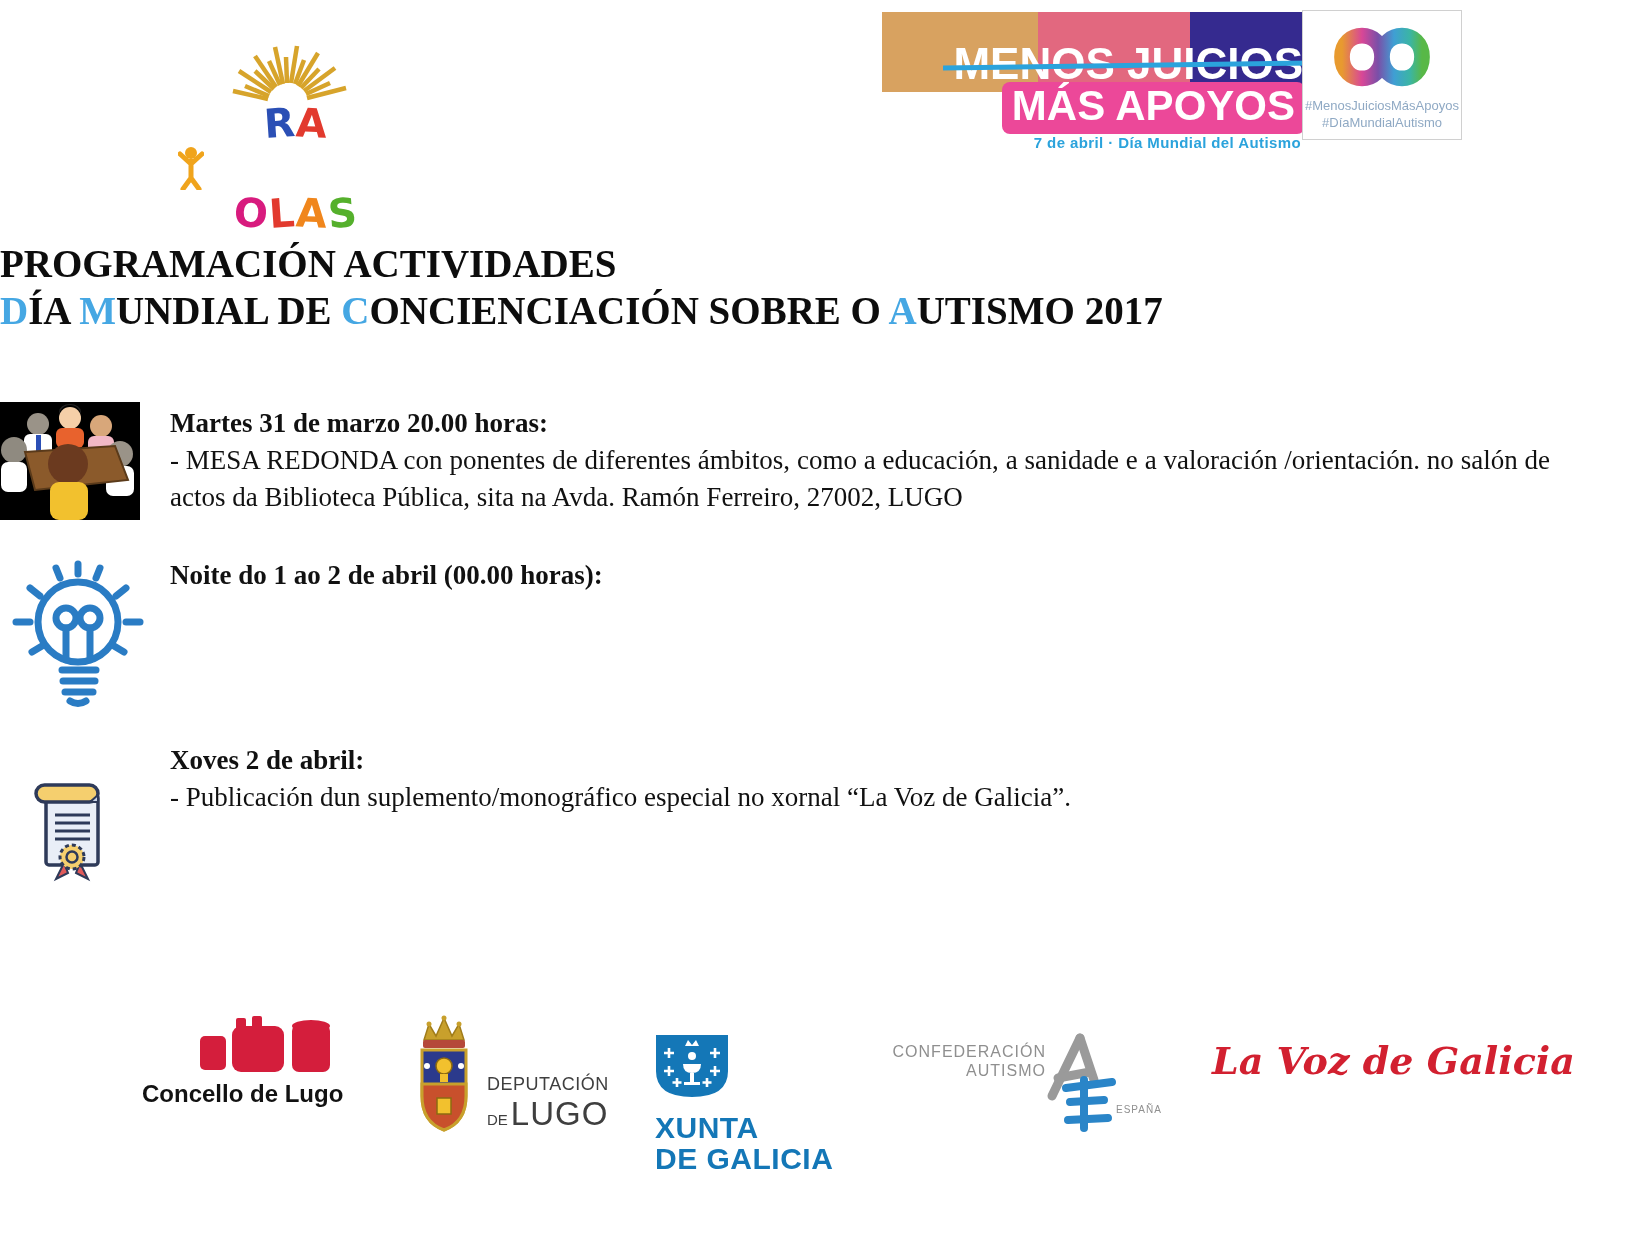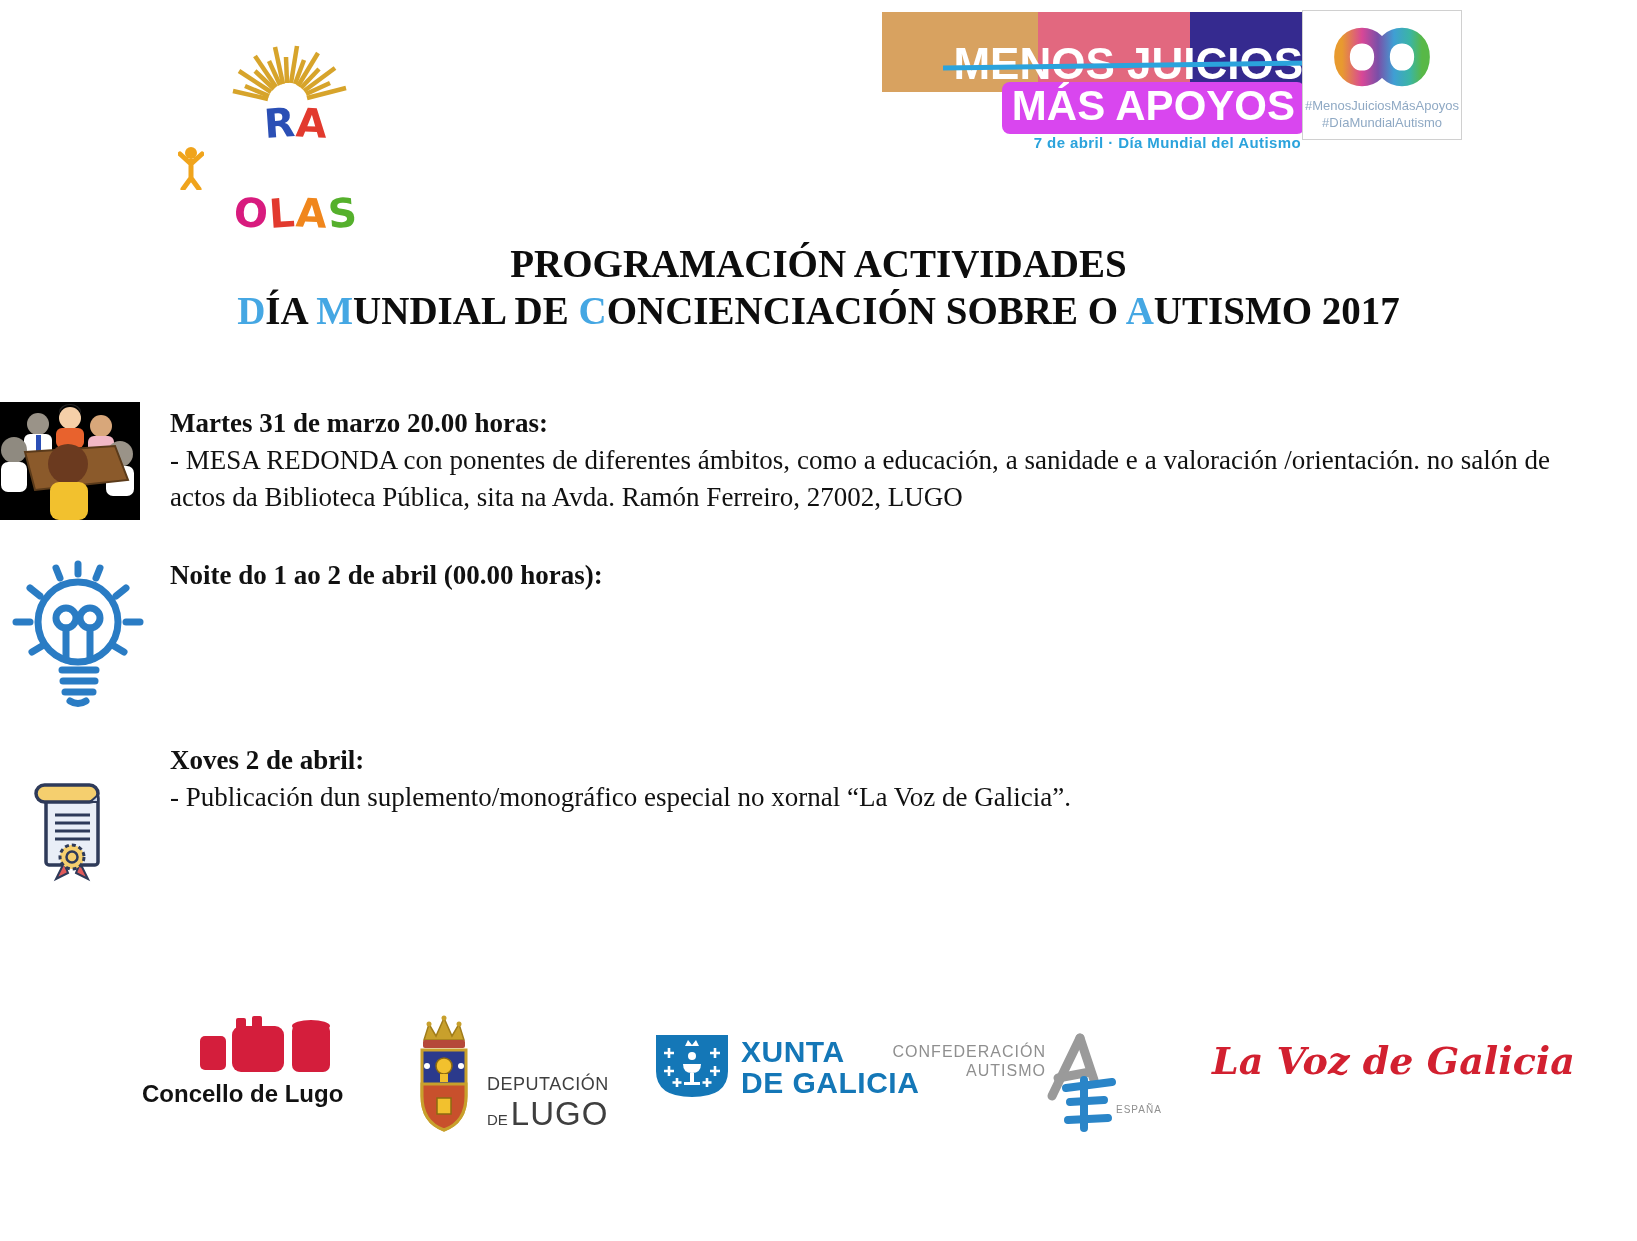--- a/index.html
+++ b/index.html
@@ -23,34 +23,34 @@
   
   .banner { left:850px; top:8px; width:455px; height:140px; }
   .banner .blk { position:absolute; }
   .blk-tan    { left:32px;  top:4px; width:156px; height:80px; background:#d8a260; }
   .blk-pink   { left:188px; top:4px; width:152px; height:80px; background:#e2687f; }
   .blk-purple { left:340px; top:4px; width:115px; height:88px; background:#352a8f; }
   .menos { position:absolute; right:2px; top:31px; white-space:nowrap;
     font-family:"Liberation Sans", sans-serif; font-weight:bold; font-size:44px; color:#fff; }
   .menos .strike { position:absolute; left:-10px; right:-10px; top:24px; height:5px;
     background:#2ba3dc; transform:rotate(-0.8deg); }
-  .mas { position:absolute; right:0; top:74px; background:#d946ef; color:#fff;
+  .mas { position:absolute; right:0; top:74px; background:#ec4899; color:#fff;
     font-family:"Liberation Sans", sans-serif; font-weight:bold; font-size:42px;
     padding:0 10px 4px 10px; border-radius:8px; white-space:nowrap; }
   .fecha { position:absolute; right:4px; top:126px; color:#2ba3dc; white-space:nowrap;
     font-family:"Liberation Sans", sans-serif; font-weight:bold; font-size:15px; letter-spacing:.4px; }
 
   .infinity-box { left:1302px; top:10px; width:160px; height:130px; background:#fff;
     border:1px solid #d0d0d0; }
   .infinity-box svg { display:block; margin:6px auto 0 auto; }
   .hashtags { text-align:center; font-family:"Liberation Sans", sans-serif;
     font-size:13px; line-height:17px; color:#8fa9c4; }
 
   
-  .title { left:0; top:240px; width:1637px; text-align:center;
+  .title { left:0; top:240px; width:1637px; 
     font-weight:bold; font-size:39px; line-height:47px; color:#0d0d0d; }
   .title .hl { color:#45a7e3; }
 
   
   .section { position:absolute; left:0; width:1637px; }
   .icon { position:absolute; }
   .texts { position:absolute; left:170px; width:1380px; font-size:27px; line-height:37px; }
   .heading { font-weight:bold; }
   .texts p { text-align:justify; }
 
@@ -63,21 +63,21 @@
   .lg-concello svg { display:block; margin-left:58px; }
   .concello-label { margin-top:2px; font-family:"Liberation Sans", sans-serif;
     font-weight:bold; font-size:24px; color:#121212; white-space:nowrap; }
 
   .lg-depu { left:415px; top:1014px; display:flex; gap:14px; }
   .depu-text { padding-top:60px; font-family:"Liberation Sans", sans-serif; color:#3f3f3f; }
   .depu-l1 { font-size:18px; letter-spacing:.5px; }
   .depu-l2 { display:flex; align-items:baseline; gap:3px; }
   .depu-de { font-size:15px; } .depu-lugo { font-size:33px; letter-spacing:1px; }
 
-  .lg-xunta { left:655px; top:1034px; display:flex; gap:12px; align-items:flex-end; }
+  .lg-xunta { left:655px; top:1034px; display:flex; gap:12px; align-items:flex-start;flex-direction:column; }
   .xunta-text { font-family:"Liberation Sans", sans-serif; font-weight:bold; font-size:30px;
     line-height:31px; letter-spacing:.5px; color:#1477b7; padding-top:2px; }
 
   .lg-autismo { left:918px; top:1030px; width:260px; height:112px; }
   .caut-lines { position:absolute; right:132px; top:12px; text-align:right;
     font-family:"Liberation Sans", sans-serif; font-size:16px; line-height:19px;
     color:#8f8f8f; letter-spacing:1px; white-space:nowrap; }
   .caut-glyphs { position:absolute; left:118px; top:0; }
   .caut-espana { position:absolute; left:198px; top:74px; font-family:"Liberation Sans", sans-serif;
     font-size:10px; color:#8f8f8f; letter-spacing:1px; }

